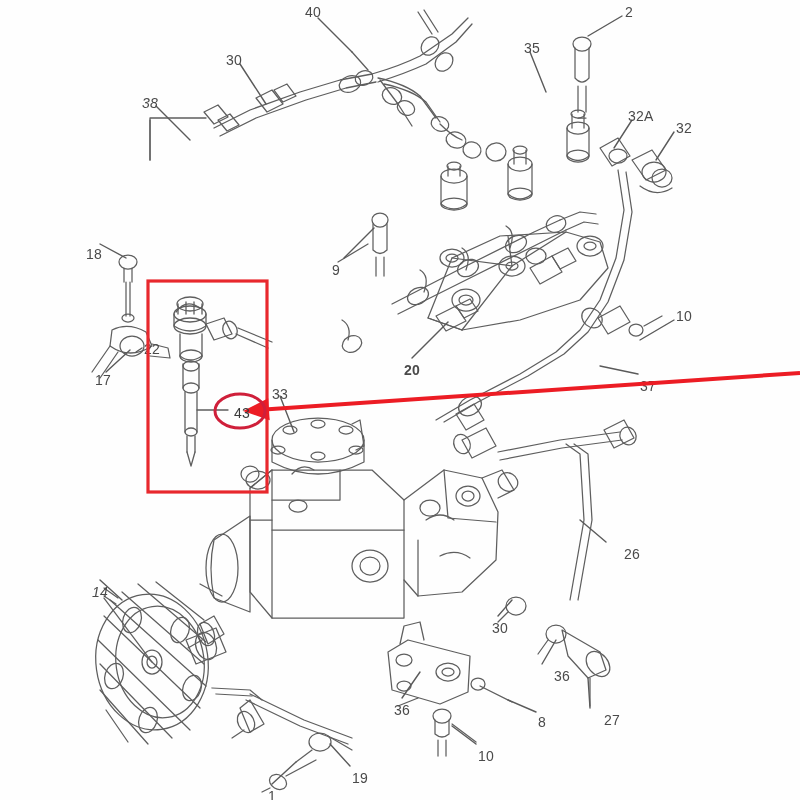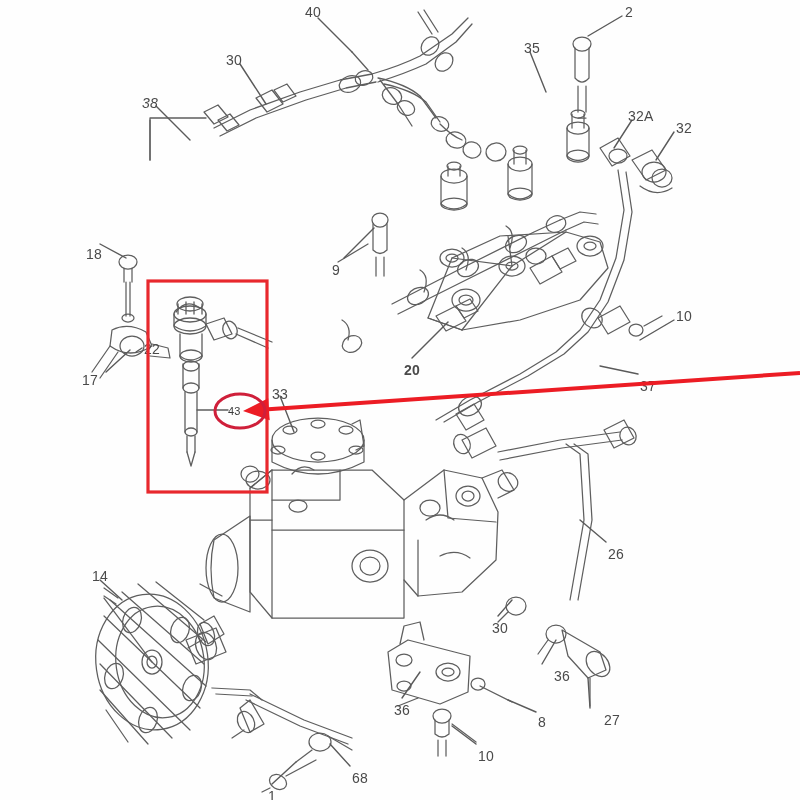--- a/index.html
+++ b/index.html
@@ -350,39 +350,39 @@
       <div class="lbl" style="left: 305px; top: 4px;">40</div>
       <div class="lbl" style="left: 625px; top: 4px;">2</div>
       <div class="lbl" style="left: 226px; top: 52px;">30</div>
       <div class="lbl" style="left: 524px; top: 40px;">35</div>
       <div class="lbl" style="left: 142px; top: 95px; font-style: italic;">38</div>
       <div class="lbl" style="left: 628px; top: 108px;">32A</div>
       <div class="lbl" style="left: 676px; top: 120px;">32</div>
       <div class="lbl" style="left: 86px; top: 232px; margin-top: 14px;">18</div>
       <div class="lbl" style="left: 332px; top: 262px;">9</div>
       <div class="lbl" style="left: 144px; top: 341px;">22</div>
-      <div class="lbl" style="left: 82px; top: 372px;">17</div>
+      <div class="lbl" style="left: 95px; top: 372px;">17</div>
       <div class="lbl" style="left: 676px; top: 308px;">10</div>
       <div class="lbl" style="left: 404px; top: 362px; font-weight: bold;">20</div>
       <div class="lbl" style="left: 272px; top: 386px;">33</div>
       <div class="lbl" style="left: 640px; top: 378px;">37</div>
-      <div class="lbl" style="left: 608px; top: 546px;">26</div>
-      <div class="lbl" style="left: 92px; top: 568px;">14</div>
+      <div class="lbl" style="left: 624px; top: 546px;">26</div>
+      <div class="lbl" style="left: 92px; top: 584px; font-style: italic;">14</div>
       <div class="lbl" style="left: 492px; top: 620px;">30</div>
       <div class="lbl" style="left: 554px; top: 668px;">36</div>
       <div class="lbl" style="left: 394px; top: 702px;">36</div>
       <div class="lbl" style="left: 604px; top: 712px;">27</div>
       <div class="lbl" style="left: 538px; top: 714px;">8</div>
       <div class="lbl" style="left: 478px; top: 748px;">10</div>
-      <div class="lbl" style="left: 352px; top: 770px;">68</div>
+      <div class="lbl" style="left: 352px; top: 770px;">19</div>
       <div class="lbl" style="left: 268px; top: 788px;">1</div>
     </div>
 
   <svg class="ovl" viewBox="0 0 800 800">
     <rect id="hl-box" fill="none" stroke-width="3.2" x="148" y="281" width="119" height="211" stroke="#e8282d"></rect>
     <line id="hl-arrow-line" stroke-width="4" x1="800" y1="373" x2="257.2668372865694" y2="410.0266789642915" stroke="#ec1c24"></line>
     <polygon id="hl-arrow-head" points="243,411 268.19099566839236,398.2558351691829 269.6884126464055,420.20481561005886" fill="#ec1c24"></polygon>
     <ellipse id="hl-circle" fill="none" stroke-width="3" cx="240" cy="411" rx="25" ry="17" stroke="#cf1f3a"></ellipse>
   </svg>
 
-  <div id="hl-number" class="lbl" style="font-size: 11px; color: rgb(58, 58, 58); left: 228px; top: 405px;">43</div>
+  <div id="hl-number" class="lbl" style="font-size: 14px; color: rgb(58, 58, 58); left: 234px; top: 405px;">43</div>
 
 </div>
 
 </body></html>

